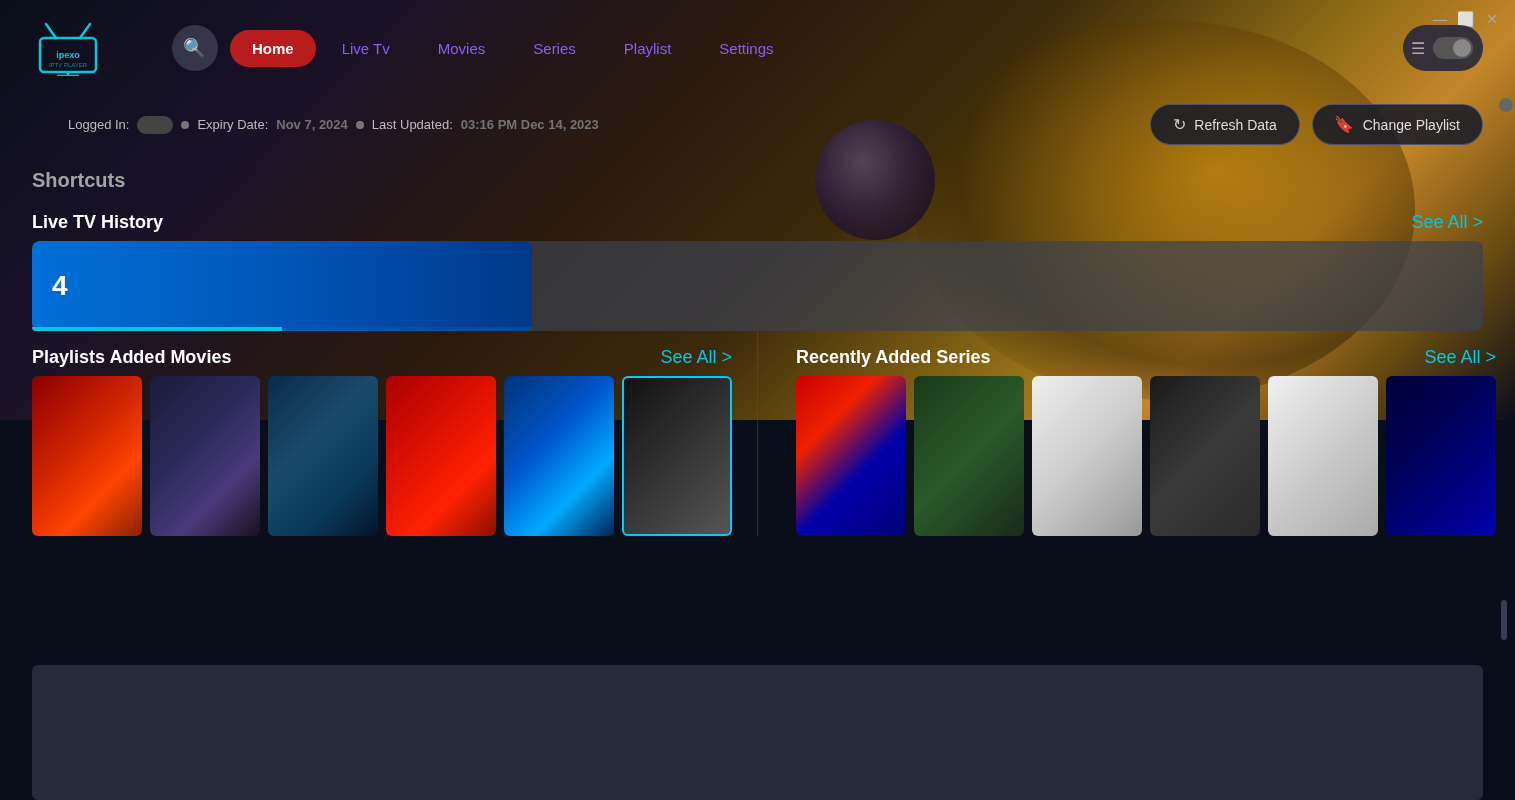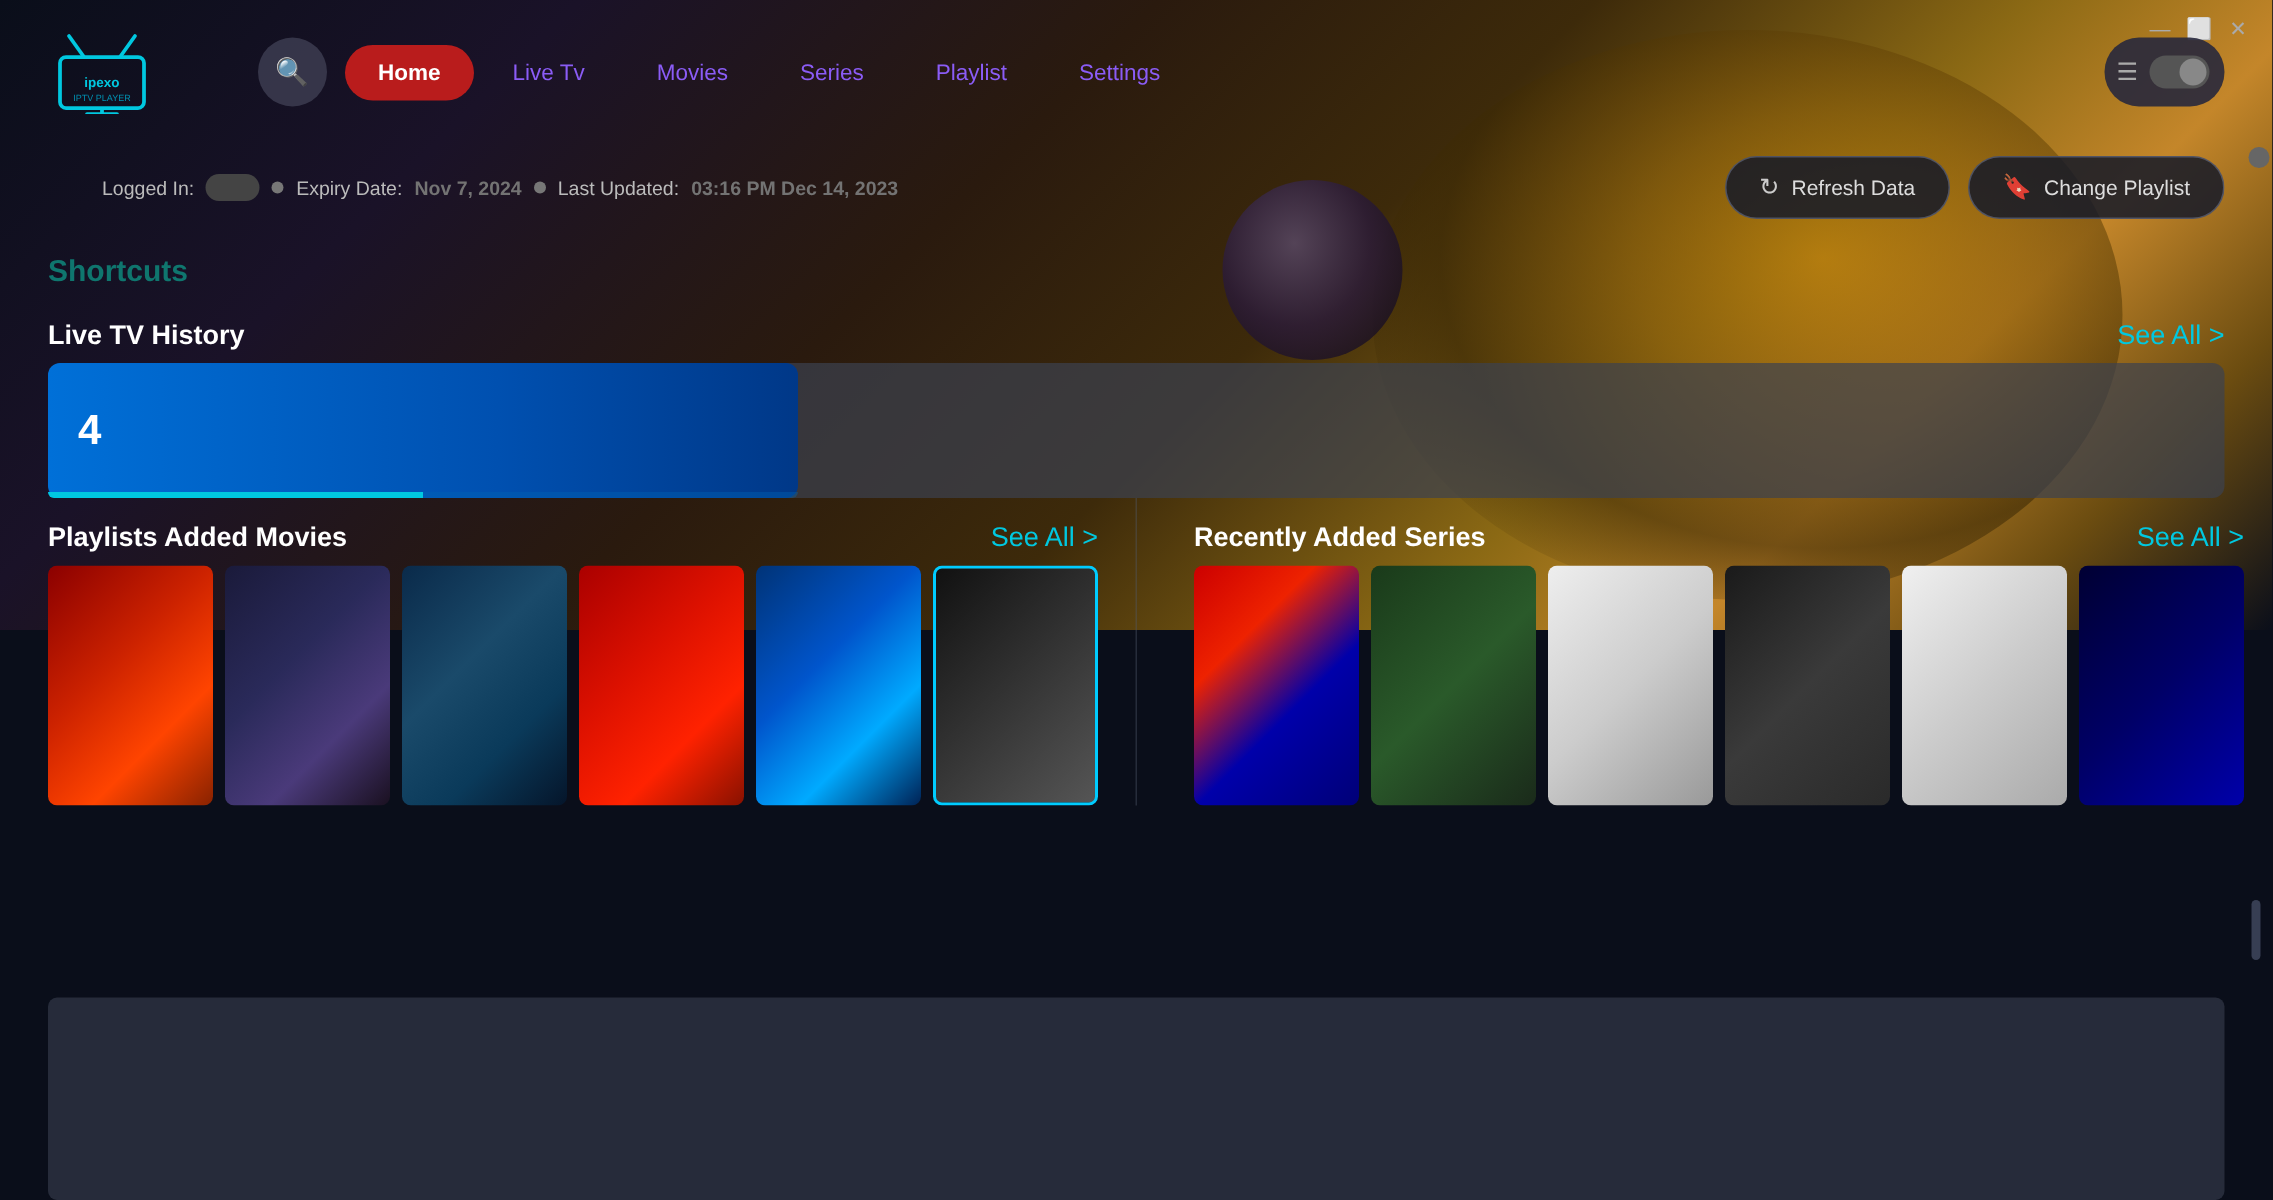--- a/index.html
+++ b/index.html
@@ -248,21 +248,21 @@
     
     .shortcuts-section {
       position: relative;
       z-index: 10;
       padding: 16px 32px 8px;
     }
 
     .shortcuts-title {
       font-size: 20px;
       font-weight: 700;
-      color: #0f766e;
+      color: #a3a3a3;
     }
 
     
     .section-header {
       display: flex;
       align-items: flex-start;
       justify-content: space-between;
       padding: 12px 32px 8px;
       position: relative;
       z-index: 10;

